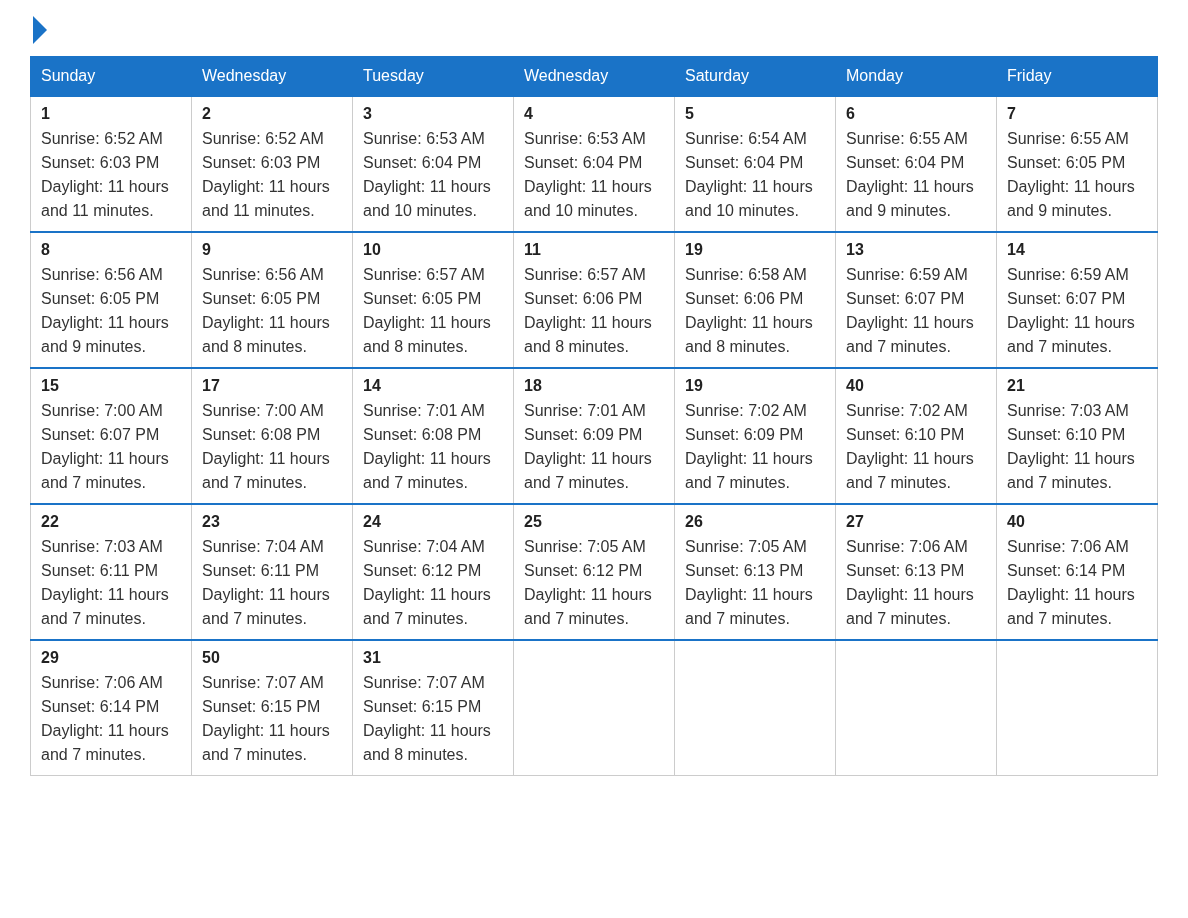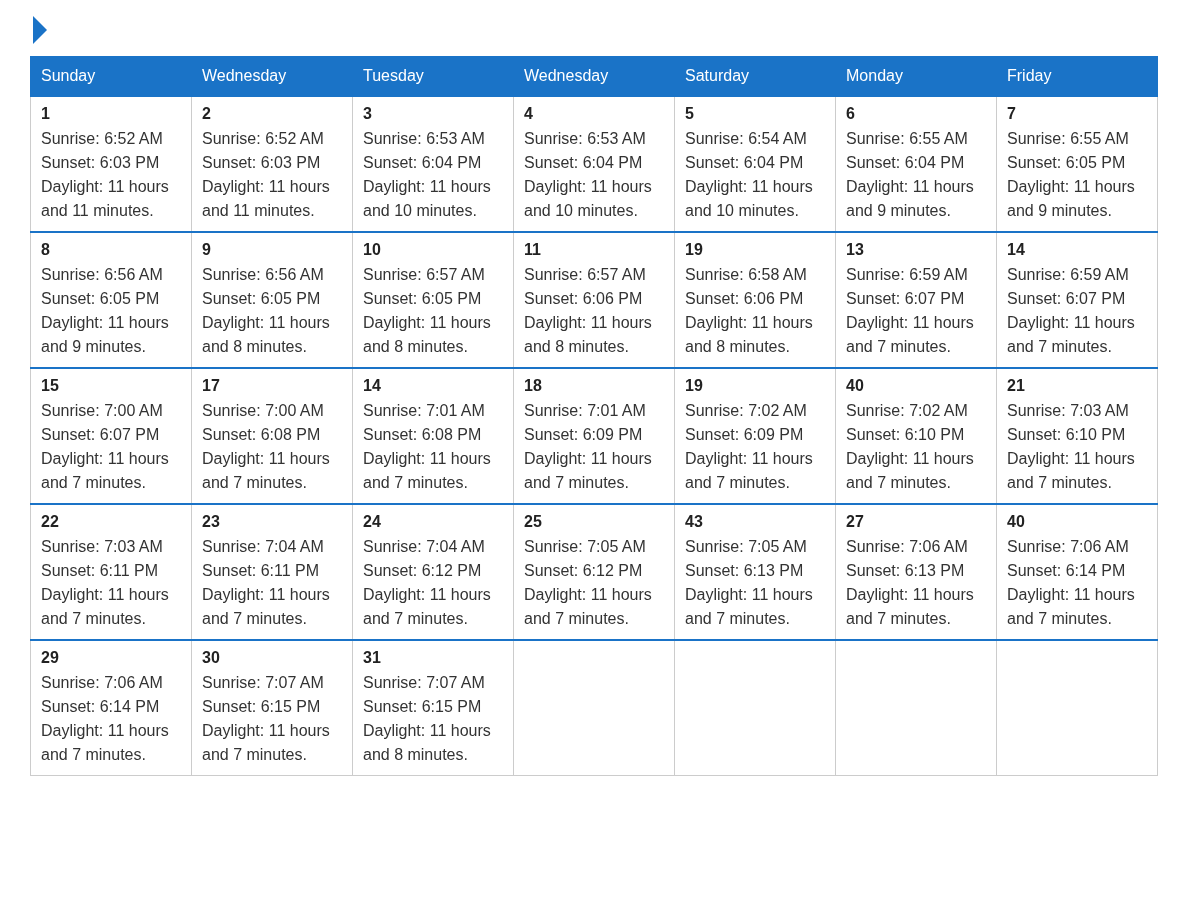--- a/index.html
+++ b/index.html
@@ -334,21 +334,21 @@
       </td>
         <td>
         <span class="day-number">25</span>
         <div class="day-info">
           Sunrise: 7:05 AM<br>
           Sunset: 6:12 PM<br>
           Daylight: 11 hours and 7 minutes.
         </div>
       </td>
         <td>
-        <span class="day-number">43</span>
+        <span class="day-number">26</span>
         <div class="day-info">
           Sunrise: 7:05 AM<br>
           Sunset: 6:13 PM<br>
           Daylight: 11 hours and 7 minutes.
         </div>
       </td>
         <td>
         <span class="day-number">27</span>
         <div class="day-info">
           Sunrise: 7:06 AM<br>
@@ -368,21 +368,21 @@
       <tr class="week-row">
         <td>
         <span class="day-number">29</span>
         <div class="day-info">
           Sunrise: 7:06 AM<br>
           Sunset: 6:14 PM<br>
           Daylight: 11 hours and 7 minutes.
         </div>
       </td>
         <td>
-        <span class="day-number">30</span>
+        <span class="day-number">50</span>
         <div class="day-info">
           Sunrise: 7:07 AM<br>
           Sunset: 6:15 PM<br>
           Daylight: 11 hours and 7 minutes.
         </div>
       </td>
         <td>
         <span class="day-number">31</span>
         <div class="day-info">
           Sunrise: 7:07 AM<br>

